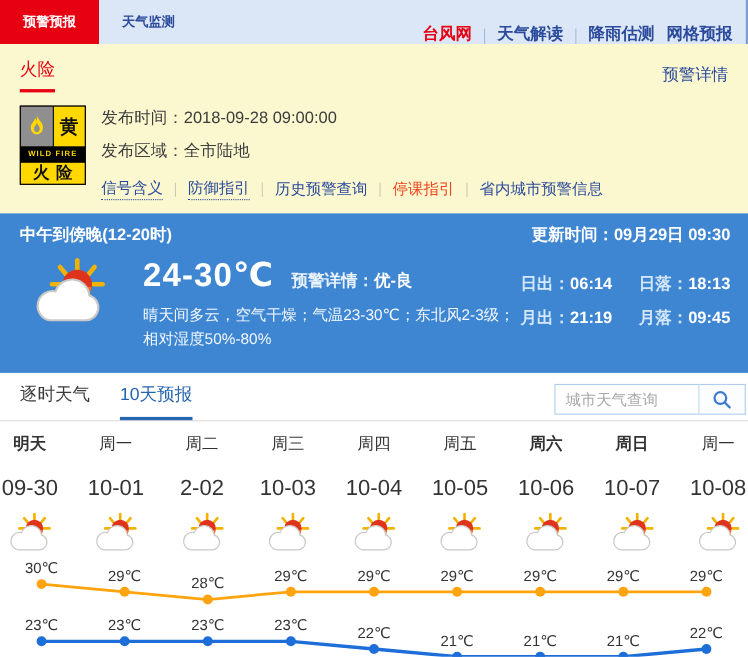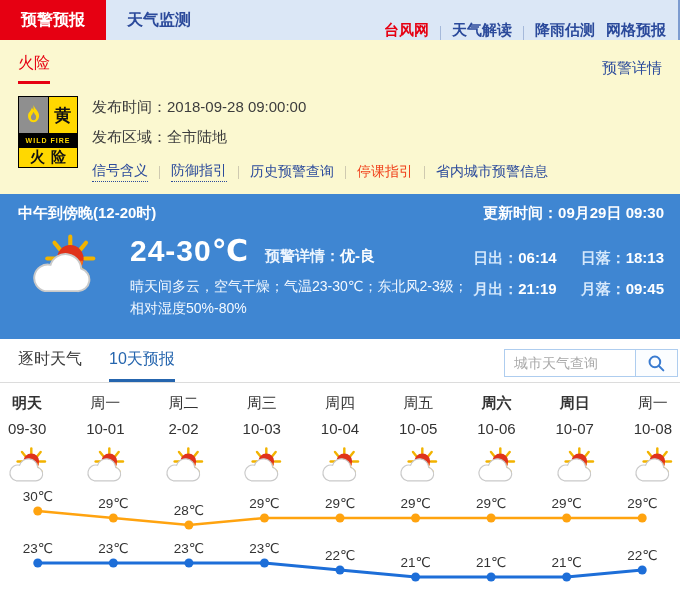--- a/index.html
+++ b/index.html
@@ -3,21 +3,21 @@
 <meta charset="utf-8">
 <style>
   html,body{margin:0;padding:0;}
   body{
     width:680px;height:597px;overflow:hidden;background:#fff;
     font-family:"Liberation Sans","DejaVu Sans",sans-serif;
     position:relative;
   }
   
   .nav{height:40px;background:#dbe7f6;display:flex;align-items:stretch;border-right:2px solid #7d9cd0;box-sizing:border-box;}
-  .nav-tab{padding:0 21px;display:flex;align-items:center;font-size:16px;font-weight:bold;color:#2b4a9b;cursor:pointer;}
+  .nav-tab{padding:0 21px;display:flex;align-items:center;font-size:12px;font-weight:bold;color:#2b4a9b;cursor:pointer;}
   .nav-tab.active{background:#e60012;color:#fff;}
   .nav-links{margin-left:auto;display:flex;align-items:flex-end;gap:11px;padding-right:12px;font-size:15px;font-weight:bold;}
   .nav-links a{color:#2b4a9b;text-decoration:none;cursor:pointer;}
   .nav-links a.red{color:#e60012;}
   .nav-sep{width:1px;height:14px;background:#a5b9da;}
   
   .warn-area{background:#fbf8d0;padding:0 18px 12px;}
   .warn-bar{display:flex;justify-content:space-between;align-items:center;padding-top:13px;}
   .warn-cat{color:#e60012;font-size:16px;padding-bottom:7px;border-bottom:3px solid #e60012;cursor:pointer;}
   .warn-detail{color:#2b4a9b;font-size:15px;text-decoration:none;cursor:pointer;}
@@ -58,21 +58,21 @@
   .fc-tab{font-size:16px;color:#3a3a3a;margin-right:27px;padding-bottom:12px;cursor:pointer;}
   .fc-tab.active{color:#2565ae;padding-bottom:9px;border-bottom:3px solid #2565ae;}
   .fc-search{margin-left:auto;display:flex;margin-bottom:5px;margin-right:2px;}
   .fc-search input{width:132px;height:28px;border:1px solid #aecdef;padding:0 9px;font-size:14px;color:#333;outline:none;box-sizing:border-box;}
   .fc-search input::placeholder{color:#a9a9a9;}
   .fc-search button{width:42px;height:28px;border:1px solid #aecdef;border-left:none;background:#fbfdff;display:flex;align-items:center;justify-content:center;cursor:pointer;padding:0;}
   .fc-grid{display:flex;margin-top:11px;gap:24px;}
   .fc-col{flex:1;text-align:center;}
   .fc-day{font-size:15px;color:#333;}
   .fc-day.em{font-weight:bold;}
-  .fc-date{font-size:15px;color:#333;margin-top:7px;}
+  .fc-date{font-size:20px;color:#333;margin-top:20px;}
   .fc-icon{margin-top:9px;}
   #chart-slot svg{display:block;}
 </style>
 </head>
 <body>
 
 <div>
 
   <div class="nav">
     <div class="nav-tab active">预警预报</div>

